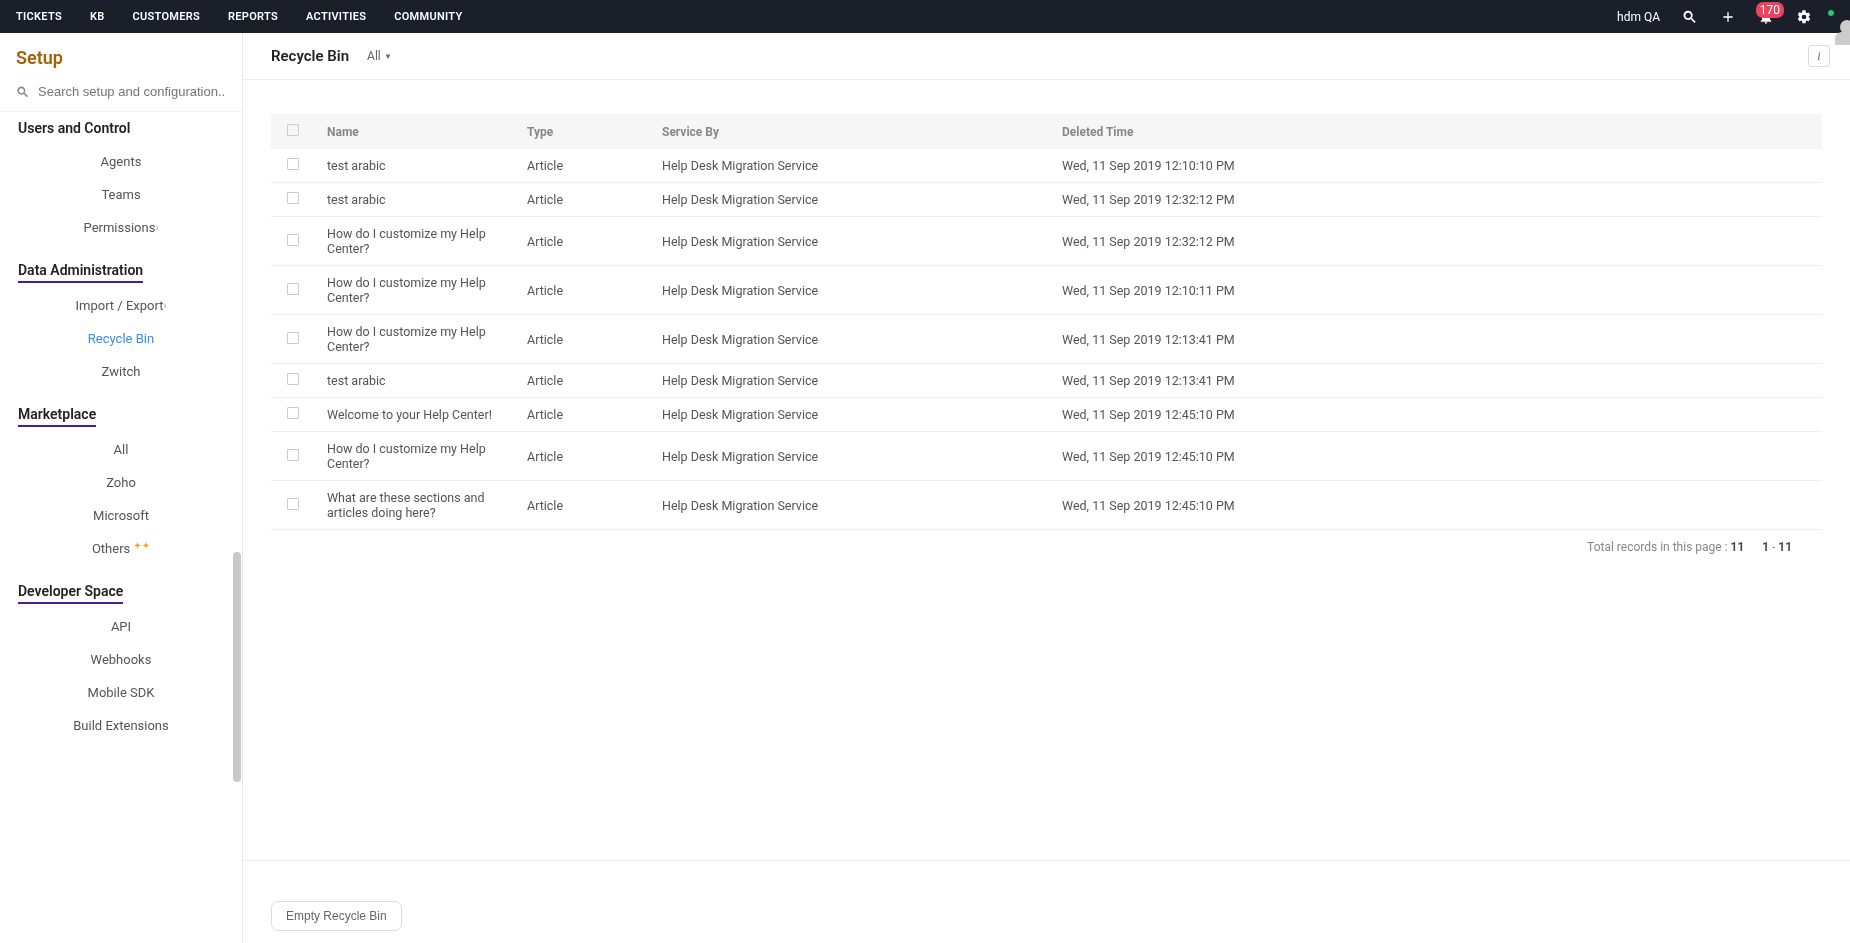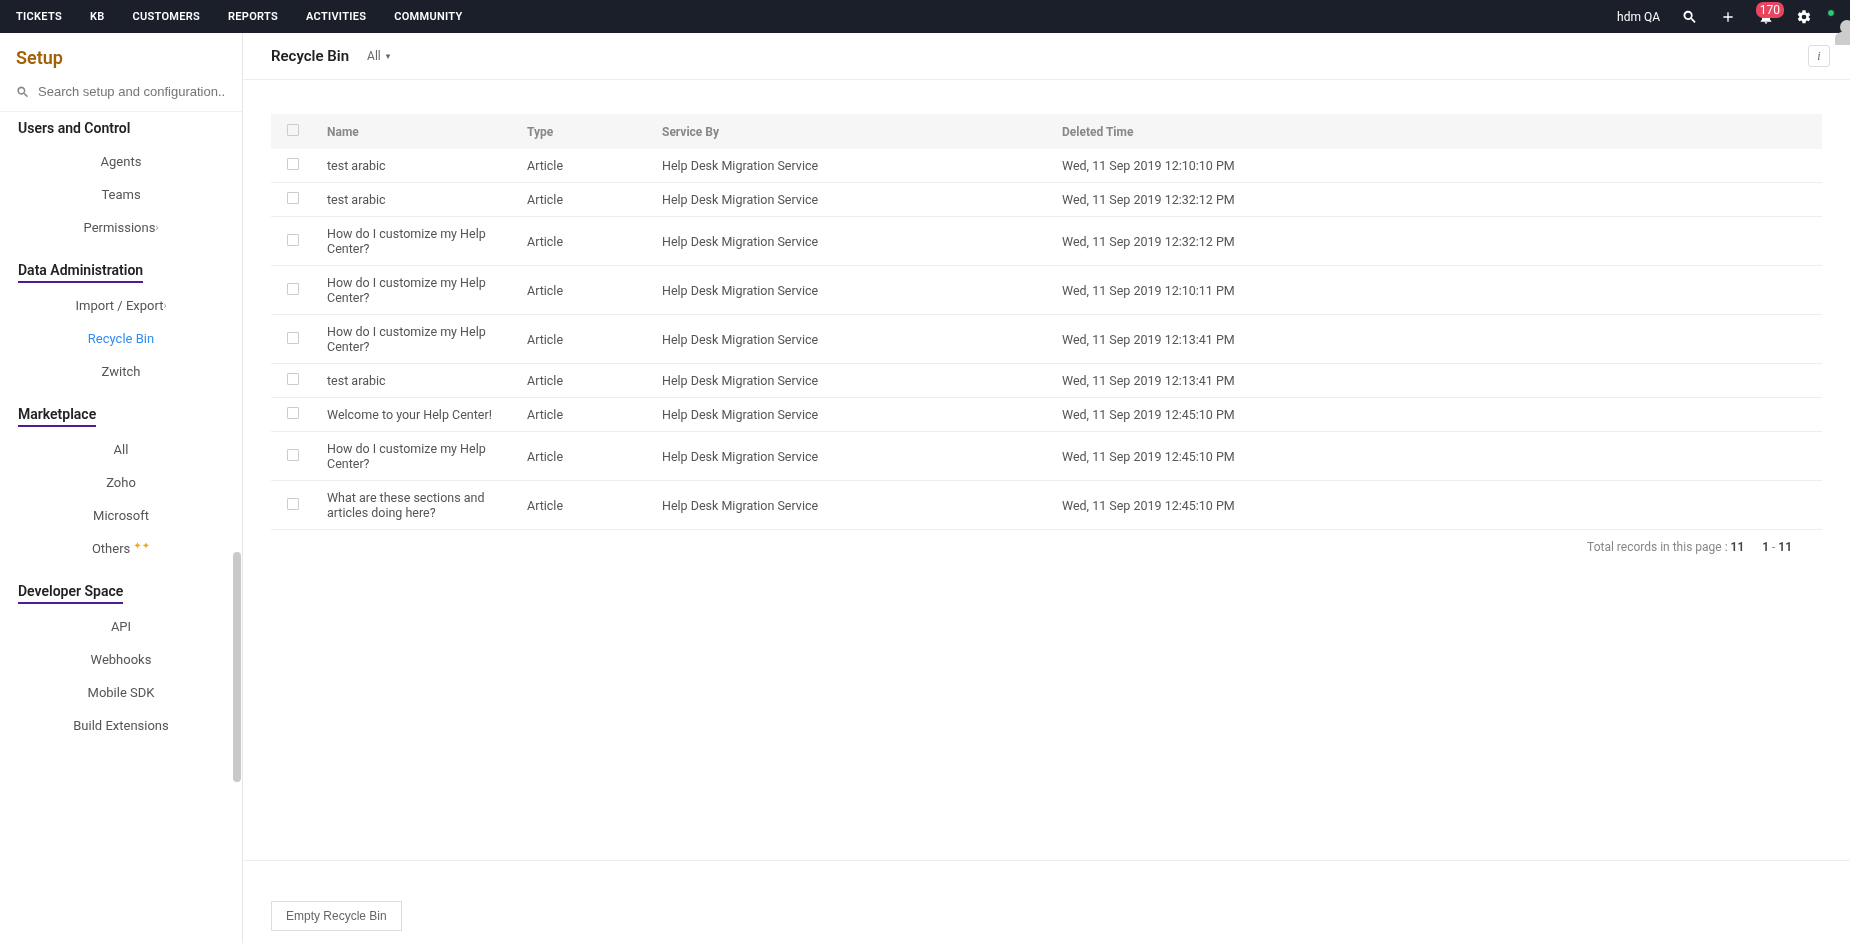--- a/index.html
+++ b/index.html
@@ -54,21 +54,21 @@
   th { text-align: left; font-size: 12px; font-weight: 700; color: #888; padding: 10px 12px; }
   td { font-size: 12.5px; color: #555; padding: 9px 12px; border-bottom: 1px solid #eee; vertical-align: middle; }
   .col-check { width: 44px; text-align: center; }
   .col-name { width: 200px; }
   .col-type { width: 135px; }
   .col-delby { width: 400px; }
   .col-deltime { }
   .chk { width: 12px; height: 12px; border: 1px solid #ccc; display: inline-block; border-radius: 1px; }
 
   .main-footer { border-top: 1px solid #eee; padding: 12px 28px; display: flex; align-items: center; }
-  .empty-btn { border: 1px solid #ddd; background: #fff; color: #666; font-size: 12px; padding: 7px 14px; border-radius: 0; cursor: pointer; margin-top: 28px; }
+  .empty-btn { border: 1px solid #ddd; background: #fff; color: #666; font-size: 12px; padding: 7px 14px; border-radius: 7px; cursor: pointer; margin-top: 28px; }
 
   .pagination { padding: 10px 30px 0 0; text-align: right; font-size: 12px; color: #888; }
   .pagination b { color: #444; font-weight: 600; }
 </style>
 </head>
 <body>
 
 <div class="topnav">
   <div class="topnav-left" id="topnav-left">
       <a href="#">TICKETS</a>

